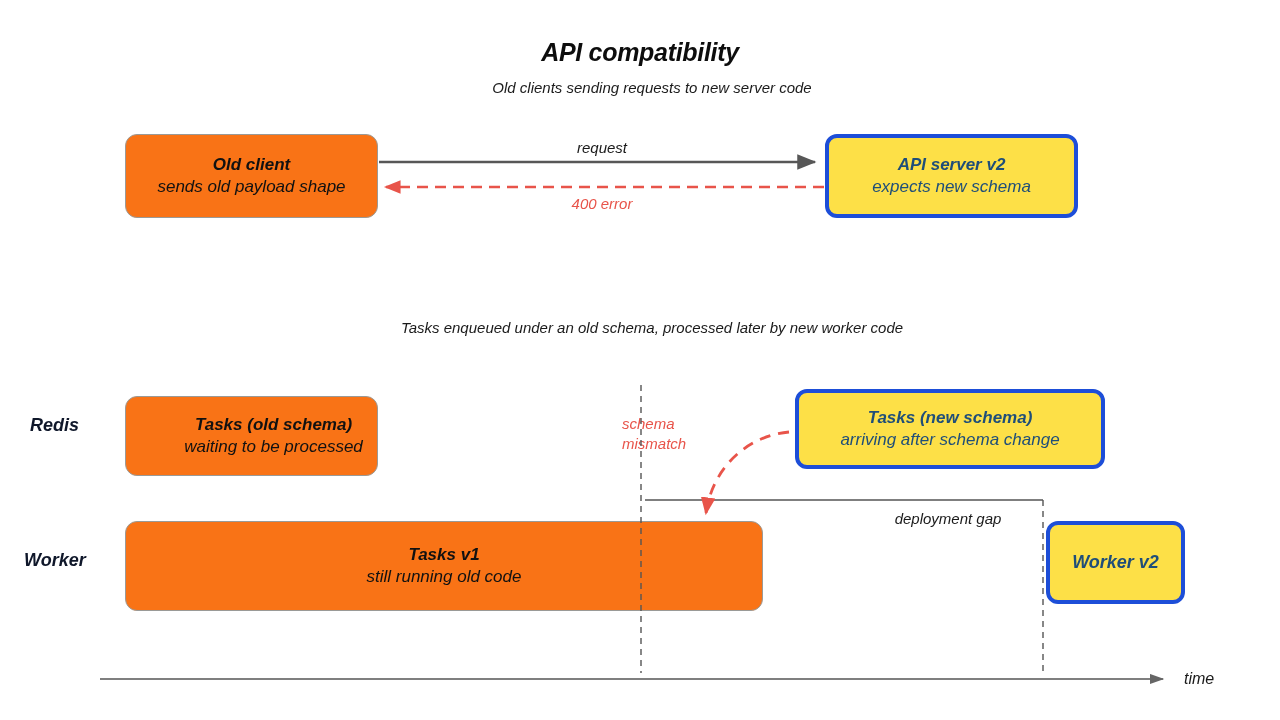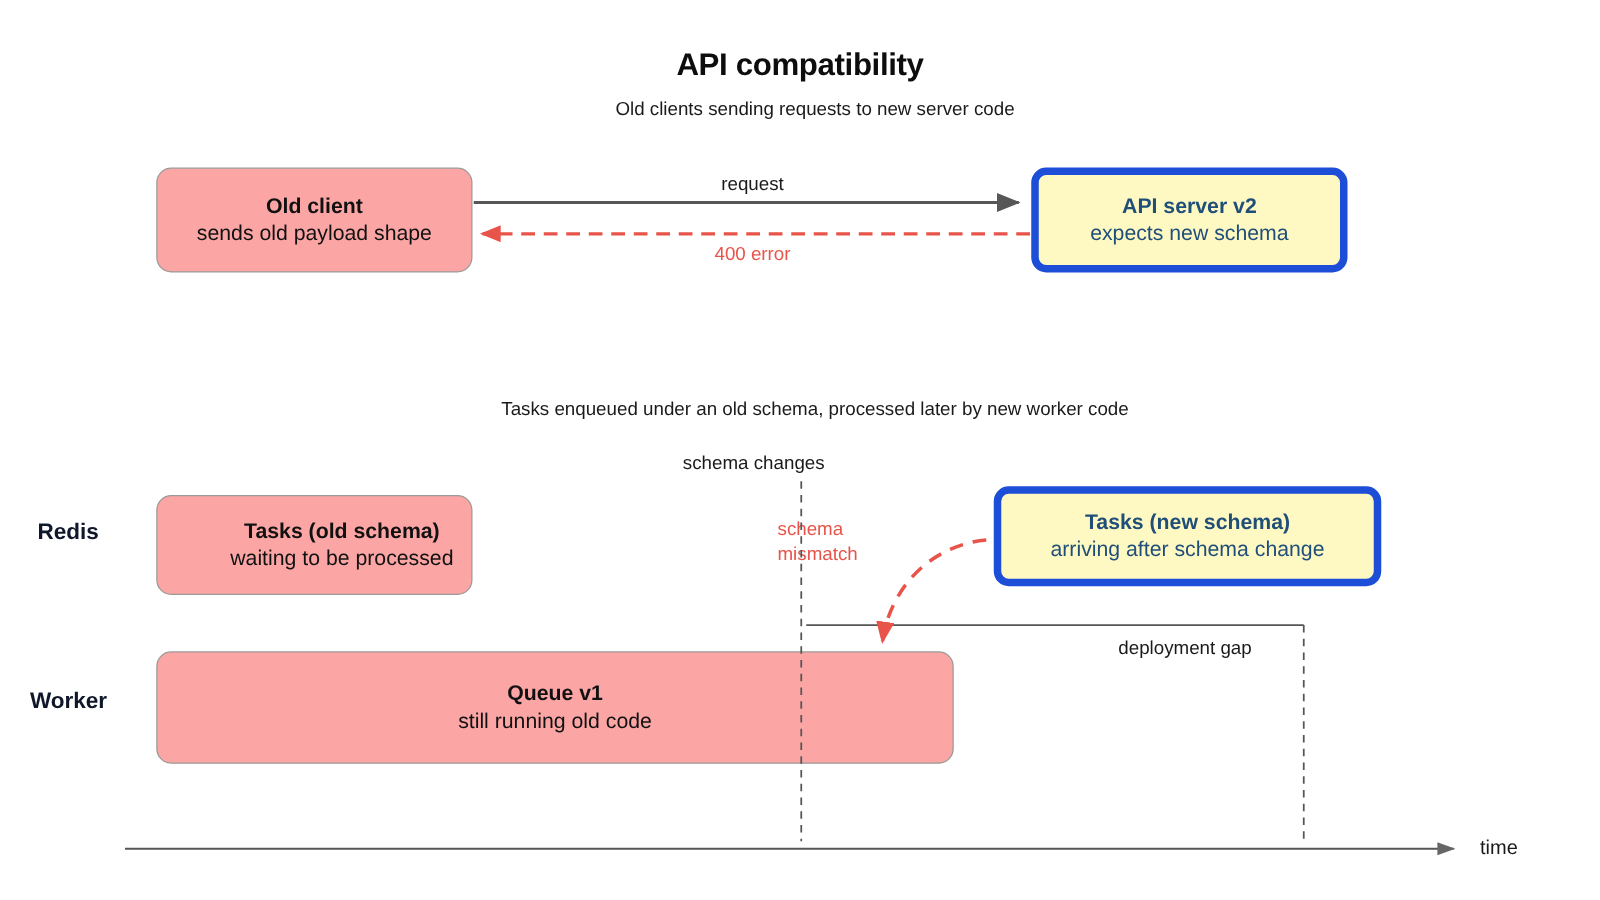--- a/index.html
+++ b/index.html
@@ -4,21 +4,21 @@
 <style>
   * { box-sizing: border-box; }
   html, body {
     margin: 0; padding: 0;
     width: 1280px; height: 720px;
     background: #ffffff;
     font-family: "Liberation Sans", sans-serif;
     color: #111111;
     overflow: hidden;
   }
-  #stage { position: relative; width: 1280px; height: 541px; }
+  #stage { position: relative; width: 1280px; height: 541px; font-style: italic; }
 
   
   .section-title {
     position: absolute;
     width: 100%;
     text-align: center;
     font-weight: bold;
     font-size: 25px;
     letter-spacing: -0.3px;
     color: #0d0d0d;
@@ -40,27 +40,27 @@
     flex-direction: column;
     align-items: center;
     justify-content: center;
     text-align: center;
     line-height: 1.28;
   }
   .node .t1 { font-weight: bold; font-size: 17px; }
   .node .t2 { font-size: 17px; }
 
   .node.grey {
-    background: #fca5a5;
+    background: #f97316;
     border: 1px solid #9a9a97;
     color: #111111;
   }
   .node.blue {
-    background: #fef9c3;
-    border: 6px solid #1d4ed8;
+    background: #fde047;
+    border: 4px solid #1d4ed8;
     color: #1f4e79;
   }
 
   
   .lane-label {
     position: absolute;
     font-weight: bold;
     font-size: 18px;
     color: #0f172a;
   }
@@ -107,42 +107,44 @@
   </div>
 
   <div class="edge-label" style="left:502px; top:139px; width:200px;">request</div>
   <div class="edge-label red" style="left:502px; top:195px; width:200px;">400 error</div>
 
   <div class="section-sub" style="top:319px;">Tasks enqueued under an old schema, processed later by new worker code</div>
 
   <div class="lane-label" style="left:30px; top:415px;">Redis</div>
   <div class="lane-label" style="left:24px; top:550px;">Worker</div>
 
-  <div class="edge-label" style="left:478px; top:362px; width:250px;">schema changes</div>
 
   <div class="node grey" style="left:125px; top:396px; width:253px; height:80px;padding-left:44px;">
     <span class="t1">Tasks (old schema)</span>
     <span class="t2">waiting to be processed</span>
   </div>
 
   <div class="node blue" style="left:795px; top:389px; width:310px; height:80px;">
     <span class="t1">Tasks (new schema)</span>
     <span class="t2">arriving after schema change</span>
   </div>
 
   <div class="edge-label red center" style="left:622px; top:414px; width:150px; line-height:1.35;">
     <span>schema</span><br>
     <span>mismatch</span>
   </div>
 
   <div class="node grey" style="left:125px; top:521px; width:638px; height:90px;">
-    <span class="t1">Queue v1</span>
+    <span class="t1">Tasks v1</span>
     <span class="t2">still running old code</span>
   </div>
 
+  <div class="node blue" style="left:1046px; top:521px; width:139px; height:83px;">
+    <span class="t1" style="font-size:18px;">Worker v2</span>
+  </div>
 
   <div class="edge-label" style="left:823px; top:510px; width:250px;">deployment gap</div>
 
   <div class="axis-label" style="left:1184px; top:670px;">time</div>
 
   <svg class="overlay">
     <defs>
       <marker id="arrow-gray" markerWidth="9" markerHeight="9" refX="7.4" refY="3.2" orient="auto" markerUnits="strokeWidth">
         <path d="M0,0 L8,3.2 L0,6.4 z" fill="#575757"></path>
       </marker>

